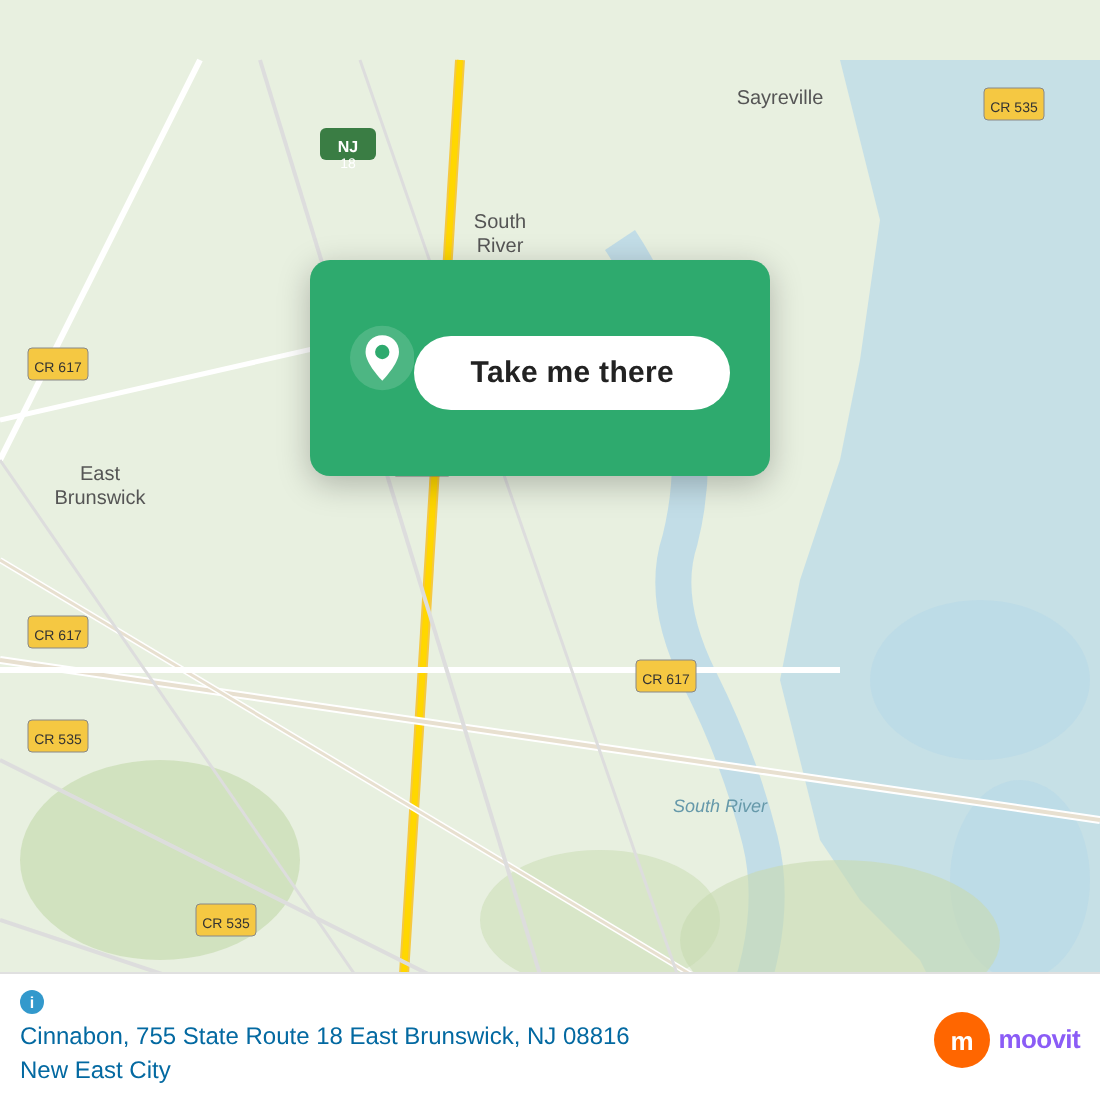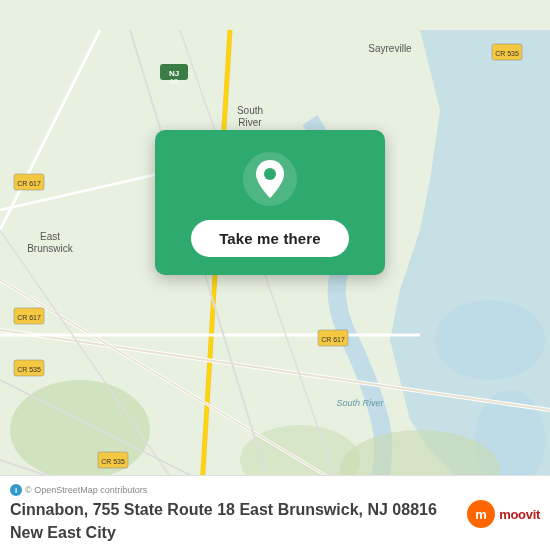--- a/index.html
+++ b/index.html
@@ -28,21 +28,21 @@
 
     
     #overlay-card {
       position: absolute;
       top: 130px;
       left: 155px;
       width: 230px;
       background: #2eaa6e;
       border-radius: 10px;
       display: flex;
-      flex-direction: column;
+      flex-direction: row;
       align-items: center;
       padding: 22px 20px 18px 20px;
       box-shadow: 0 4px 16px rgba(0,0,0,0.25);
     }
 
     #pin-icon {
       width: 54px;
       height: 54px;
       margin-bottom: 14px;
     }
@@ -95,23 +95,23 @@
       background: #3399cc;
       display: inline-flex;
       align-items: center;
       justify-content: center;
       color: white;
       font-size: 8px;
       font-weight: bold;
     }
 
     #location-text {
-      font-size: 16px;
-      color: #404040;
-      font-weight: 700;
+      font-size: 12px;
+      color: #0369a1;
+      font-weight: 400;
       line-height: 1.4;
     }
 
     #moovit-logo {
       display: flex;
       align-items: center;
       gap: 4px;
       flex-shrink: 0;
     }
 
@@ -121,21 +121,21 @@
       border-radius: 50%;
       background: #f60;
       display: flex;
       align-items: center;
       justify-content: center;
     }
 
     #moovit-text {
       font-size: 13px;
       font-weight: 700;
-      color: #b91c1c;
+      color: #8b5cf6;
       letter-spacing: -0.3px;
     }
   </style>
 </head>
 <body>
 
 <div id="map-container">
 
   <svg id="map-svg" viewBox="0 0 550 490" xmlns="http://www.w3.org/2000/svg">
 
@@ -216,21 +216,20 @@
       <circle cx="27" cy="22" r="6" fill="#2eaa6e"></circle>
     </svg>
 
     <button id="take-me-there-btn">Take me there</button>
   </div>
 
   <div id="bottom-bar">
     <div id="bottom-left">
       <div id="attribution">
         <span id="attribution-icon">i</span>
-        <span>© OpenStreetMap contributors</span>
       </div>
       <div id="location-text">
         <span>Cinnabon, 755 State Route 18 East Brunswick, NJ 08816</span><br>
         <span>New East City</span>
       </div>
     </div>
     <div id="moovit-logo">
       <div id="moovit-icon-circle">
         <svg width="18" height="18" viewBox="0 0 18 18">
           <text x="9" y="14" text-anchor="middle" font-size="13" fill="white" font-weight="bold" font-family="Arial">m</text>

